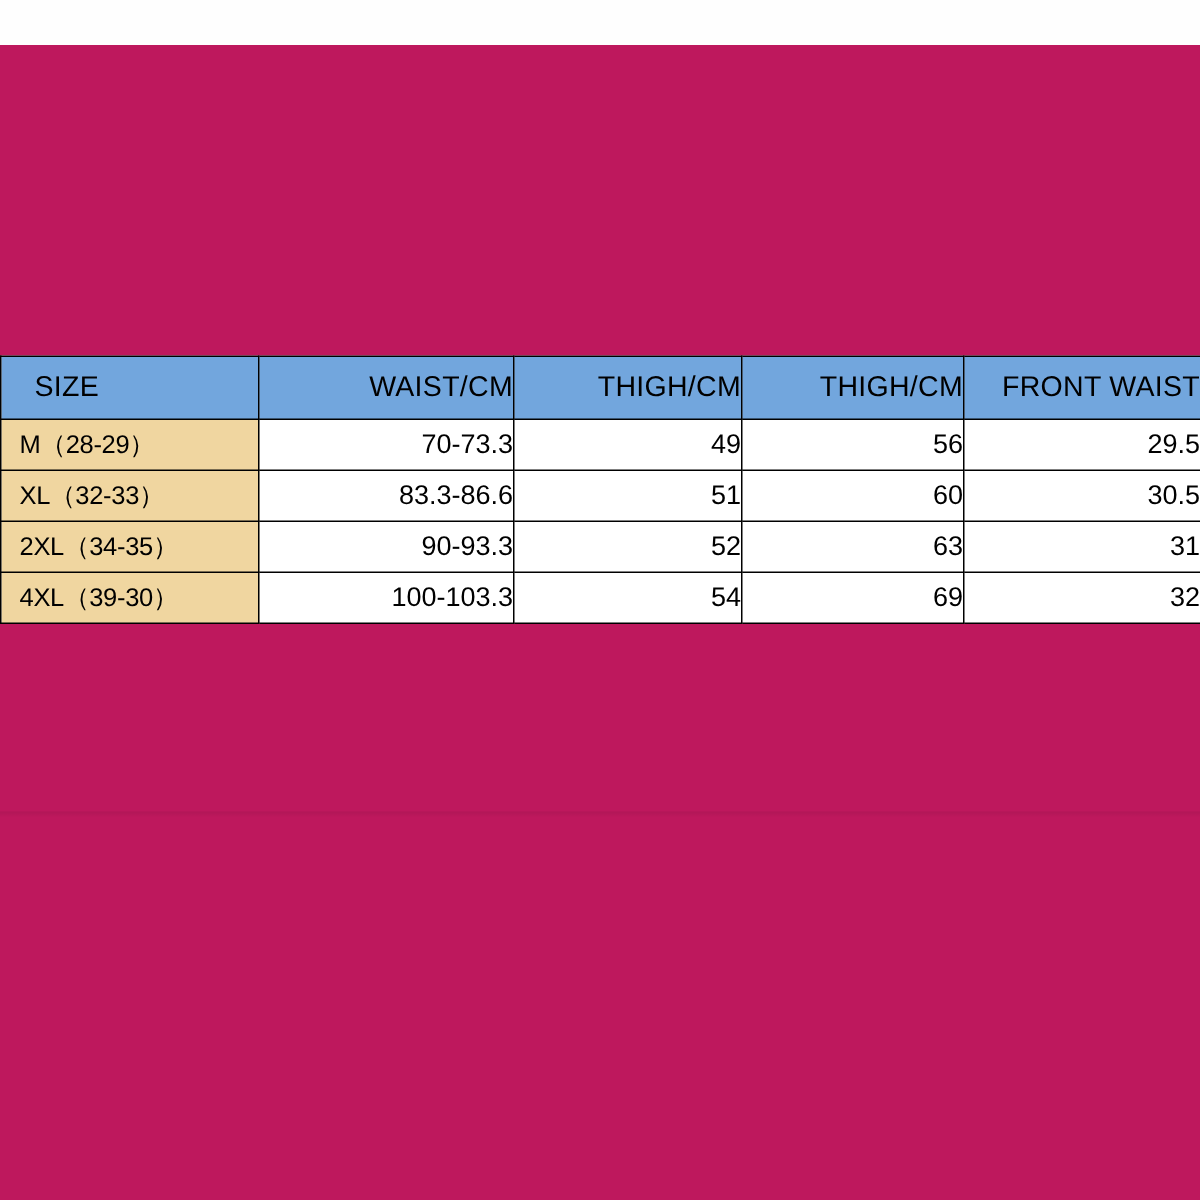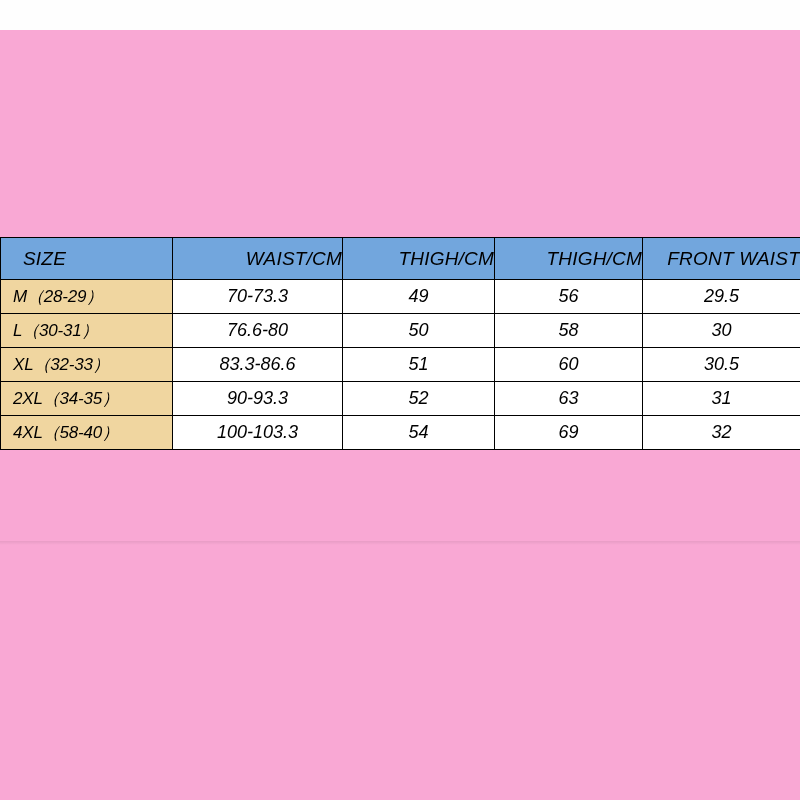--- a/index.html
+++ b/index.html
@@ -10,22 +10,21 @@
     width: 800px;
     height: 800px;
     background: #ffffff;
     font-family: "Liberation Sans", sans-serif;
     overflow: hidden;
   }
   .page {
     position: relative;
     width: 800px;
     height: 800px;
-    background: #f9a8d4;
-    font-style: italic;
+    background: #be185d;
   }
   
   .band-top {
     position: absolute;
     left: 0; top: 0;
     width: 800px; height: 30px;
     background: #fefefe;
   }
   .size-chart {
     position: absolute;
@@ -51,21 +50,21 @@
     vertical-align: middle;
     letter-spacing: 0.2px;
   }
   .size-chart thead th.col-size {
     text-align: left;
     padding-left: 22px;
   }
   .size-chart tbody td {
     height: 33px;
     font-size: 18px;
-    text-align: center;
+    text-align: right;
     vertical-align: middle;
     color: #000000;
     background: #ffffff;
   }
   .size-chart tbody td.col-size {
     background: #f0d6a0;
     text-align: left;
     padding-left: 12px;
     font-size: 17px;
     letter-spacing: -0.2px;
@@ -115,42 +114,35 @@
     </thead>
     <tbody>
       <tr>
         <td class="col-size">M（28-29）</td>
         <td class="col-waist">70-73.3</td>
         <td>49</td>
         <td>56</td>
         <td>29.5</td>
       </tr>
       <tr>
-        <td class="col-size">L（30-31）</td>
-        <td class="col-waist">76.6-80</td>
-        <td>50</td>
-        <td>58</td>
-        <td>30</td>
-      </tr>
-      <tr>
         <td class="col-size">XL（32-33）</td>
         <td class="col-waist">83.3-86.6</td>
         <td>51</td>
         <td>60</td>
         <td>30.5</td>
       </tr>
       <tr>
         <td class="col-size">2XL（34-35）</td>
         <td class="col-waist">90-93.3</td>
         <td>52</td>
         <td>63</td>
         <td>31</td>
       </tr>
       <tr>
-        <td class="col-size">4XL（58-40）</td>
+        <td class="col-size">4XL（39-30）</td>
         <td class="col-waist">100-103.3</td>
         <td>54</td>
         <td>69</td>
         <td>32</td>
       </tr>
     </tbody>
   </table>
 
   <div class="chart-shadow"></div>
 </div>

